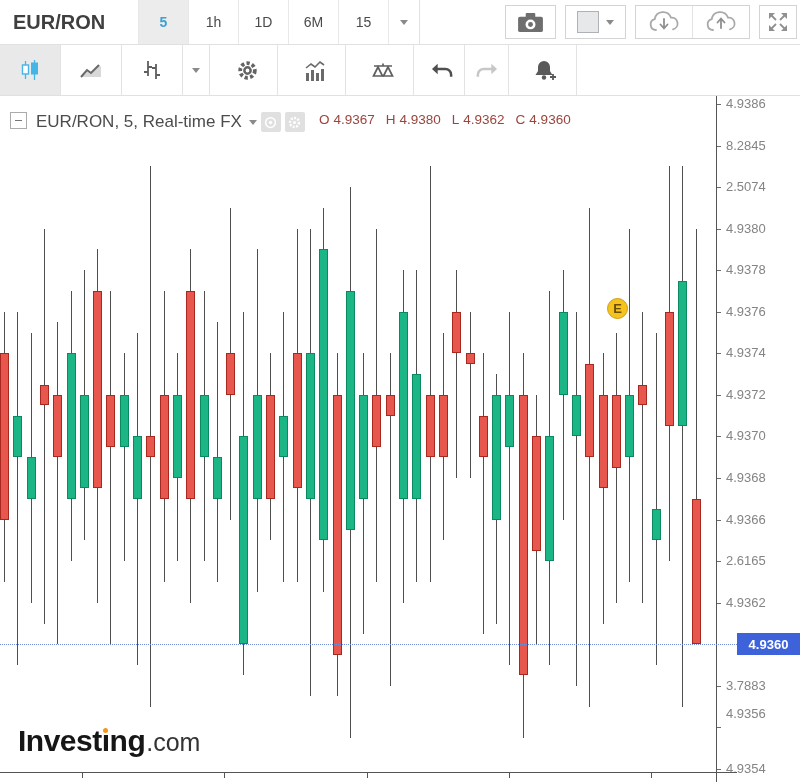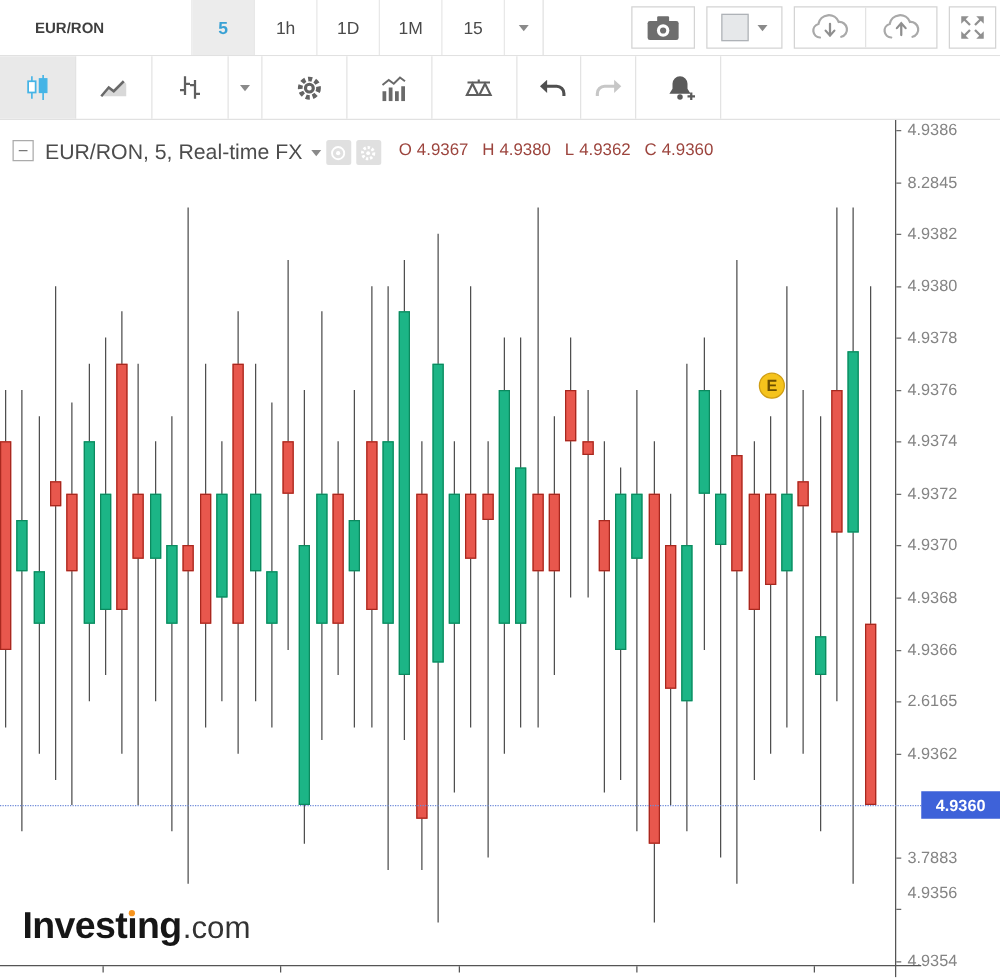--- a/index.html
+++ b/index.html
@@ -3,21 +3,21 @@
 <meta charset="utf-8">
 <style>
   html,body{margin:0;padding:0;background:#fff;}
   .app{position:relative;width:800px;height:782px;background:#fff;overflow:hidden;
        font-family:"Liberation Sans",sans-serif;}
 
   
   .tb{position:absolute;left:0;top:0;width:800px;height:45px;box-sizing:border-box;
       border-bottom:1px solid #e1e1e1;display:flex;align-items:stretch;background:#fff;}
   .tb-left{display:flex;border-right:1px solid #e1e1e1;}
-  .symbol{width:125px;display:flex;align-items:center;padding-left:28px;font-size:12px;
+  .symbol{width:125px;display:flex;align-items:center;padding-left:13px;font-size:20px;
           font-weight:bold;color:#3f3f3f;border-right:1px solid #e8e8e8;cursor:pointer;}
   .interval{width:49px;display:flex;align-items:center;justify-content:center;font-size:14px;
             color:#4a4a4a;border-right:1px solid #e8e8e8;cursor:pointer;}
   .interval.selected{background:#ececec;color:#39a1d4;font-weight:bold;}
   .iv-caret{width:30px;display:flex;align-items:center;justify-content:center;cursor:pointer;}
   .caret{width:0;height:0;border-left:4px solid transparent;border-right:4px solid transparent;
          border-top:5px solid #8a8a8a;}
   .tb-right{margin-left:auto;display:flex;align-items:center;gap:9px;padding-right:3px;}
   .tb-box{border:1px solid #d4d4d4;height:34px;background:#fff;display:flex;align-items:center;box-sizing:border-box;}
   .tb-btn{padding:0 11px;height:100%;display:flex;align-items:center;justify-content:center;cursor:pointer;}
@@ -85,21 +85,21 @@
 
   <div class="tb">
     <div class="tb-left">
       <div class="symbol">
         <span>EUR/RON</span>
       </div>
       <div id="intervals" style="display:flex;">
           <div class="interval selected">5</div>
           <div class="interval">1h</div>
           <div class="interval">1D</div>
-          <div class="interval">1M</div>
+          <div class="interval">6M</div>
           <div class="interval">15</div>
         </div>
       <div class="iv-caret">
         <span class="caret"></span>
       </div>
     </div>
     <div class="tb-right">
       <div class="tb-box">
           <div class="tb-btn">
         <svg width="27" height="21" viewBox="0 0 28 22">
@@ -390,21 +390,21 @@
           </span>
       </div>
     </div>
 
     <div class="yaxis" id="yaxis">
         <div class="ymark" style="top: 8px;"></div>
         <div class="ylab" style="top: 1px;">4.9386</div>
         <div class="ymark" style="top: 50px;"></div>
         <div class="ylab" style="top: 43px;">8.2845</div>
         <div class="ymark" style="top: 91px;"></div>
-        <div class="ylab" style="top: 84px;">4.9382</div>
+        <div class="ylab" style="top: 84px;">2.5074</div>
         <div class="ymark" style="top: 133px;"></div>
         <div class="ylab" style="top: 126px;">4.9380</div>
         <div class="ymark" style="top: 174px;"></div>
         <div class="ylab" style="top: 167px;">4.9378</div>
         <div class="ymark" style="top: 216px;"></div>
         <div class="ylab" style="top: 209px;">4.9376</div>
         <div class="ymark" style="top: 257px;"></div>
         <div class="ylab" style="top: 250px;">4.9374</div>
         <div class="ymark" style="top: 299px;"></div>
         <div class="ylab" style="top: 292px;">4.9372</div>

